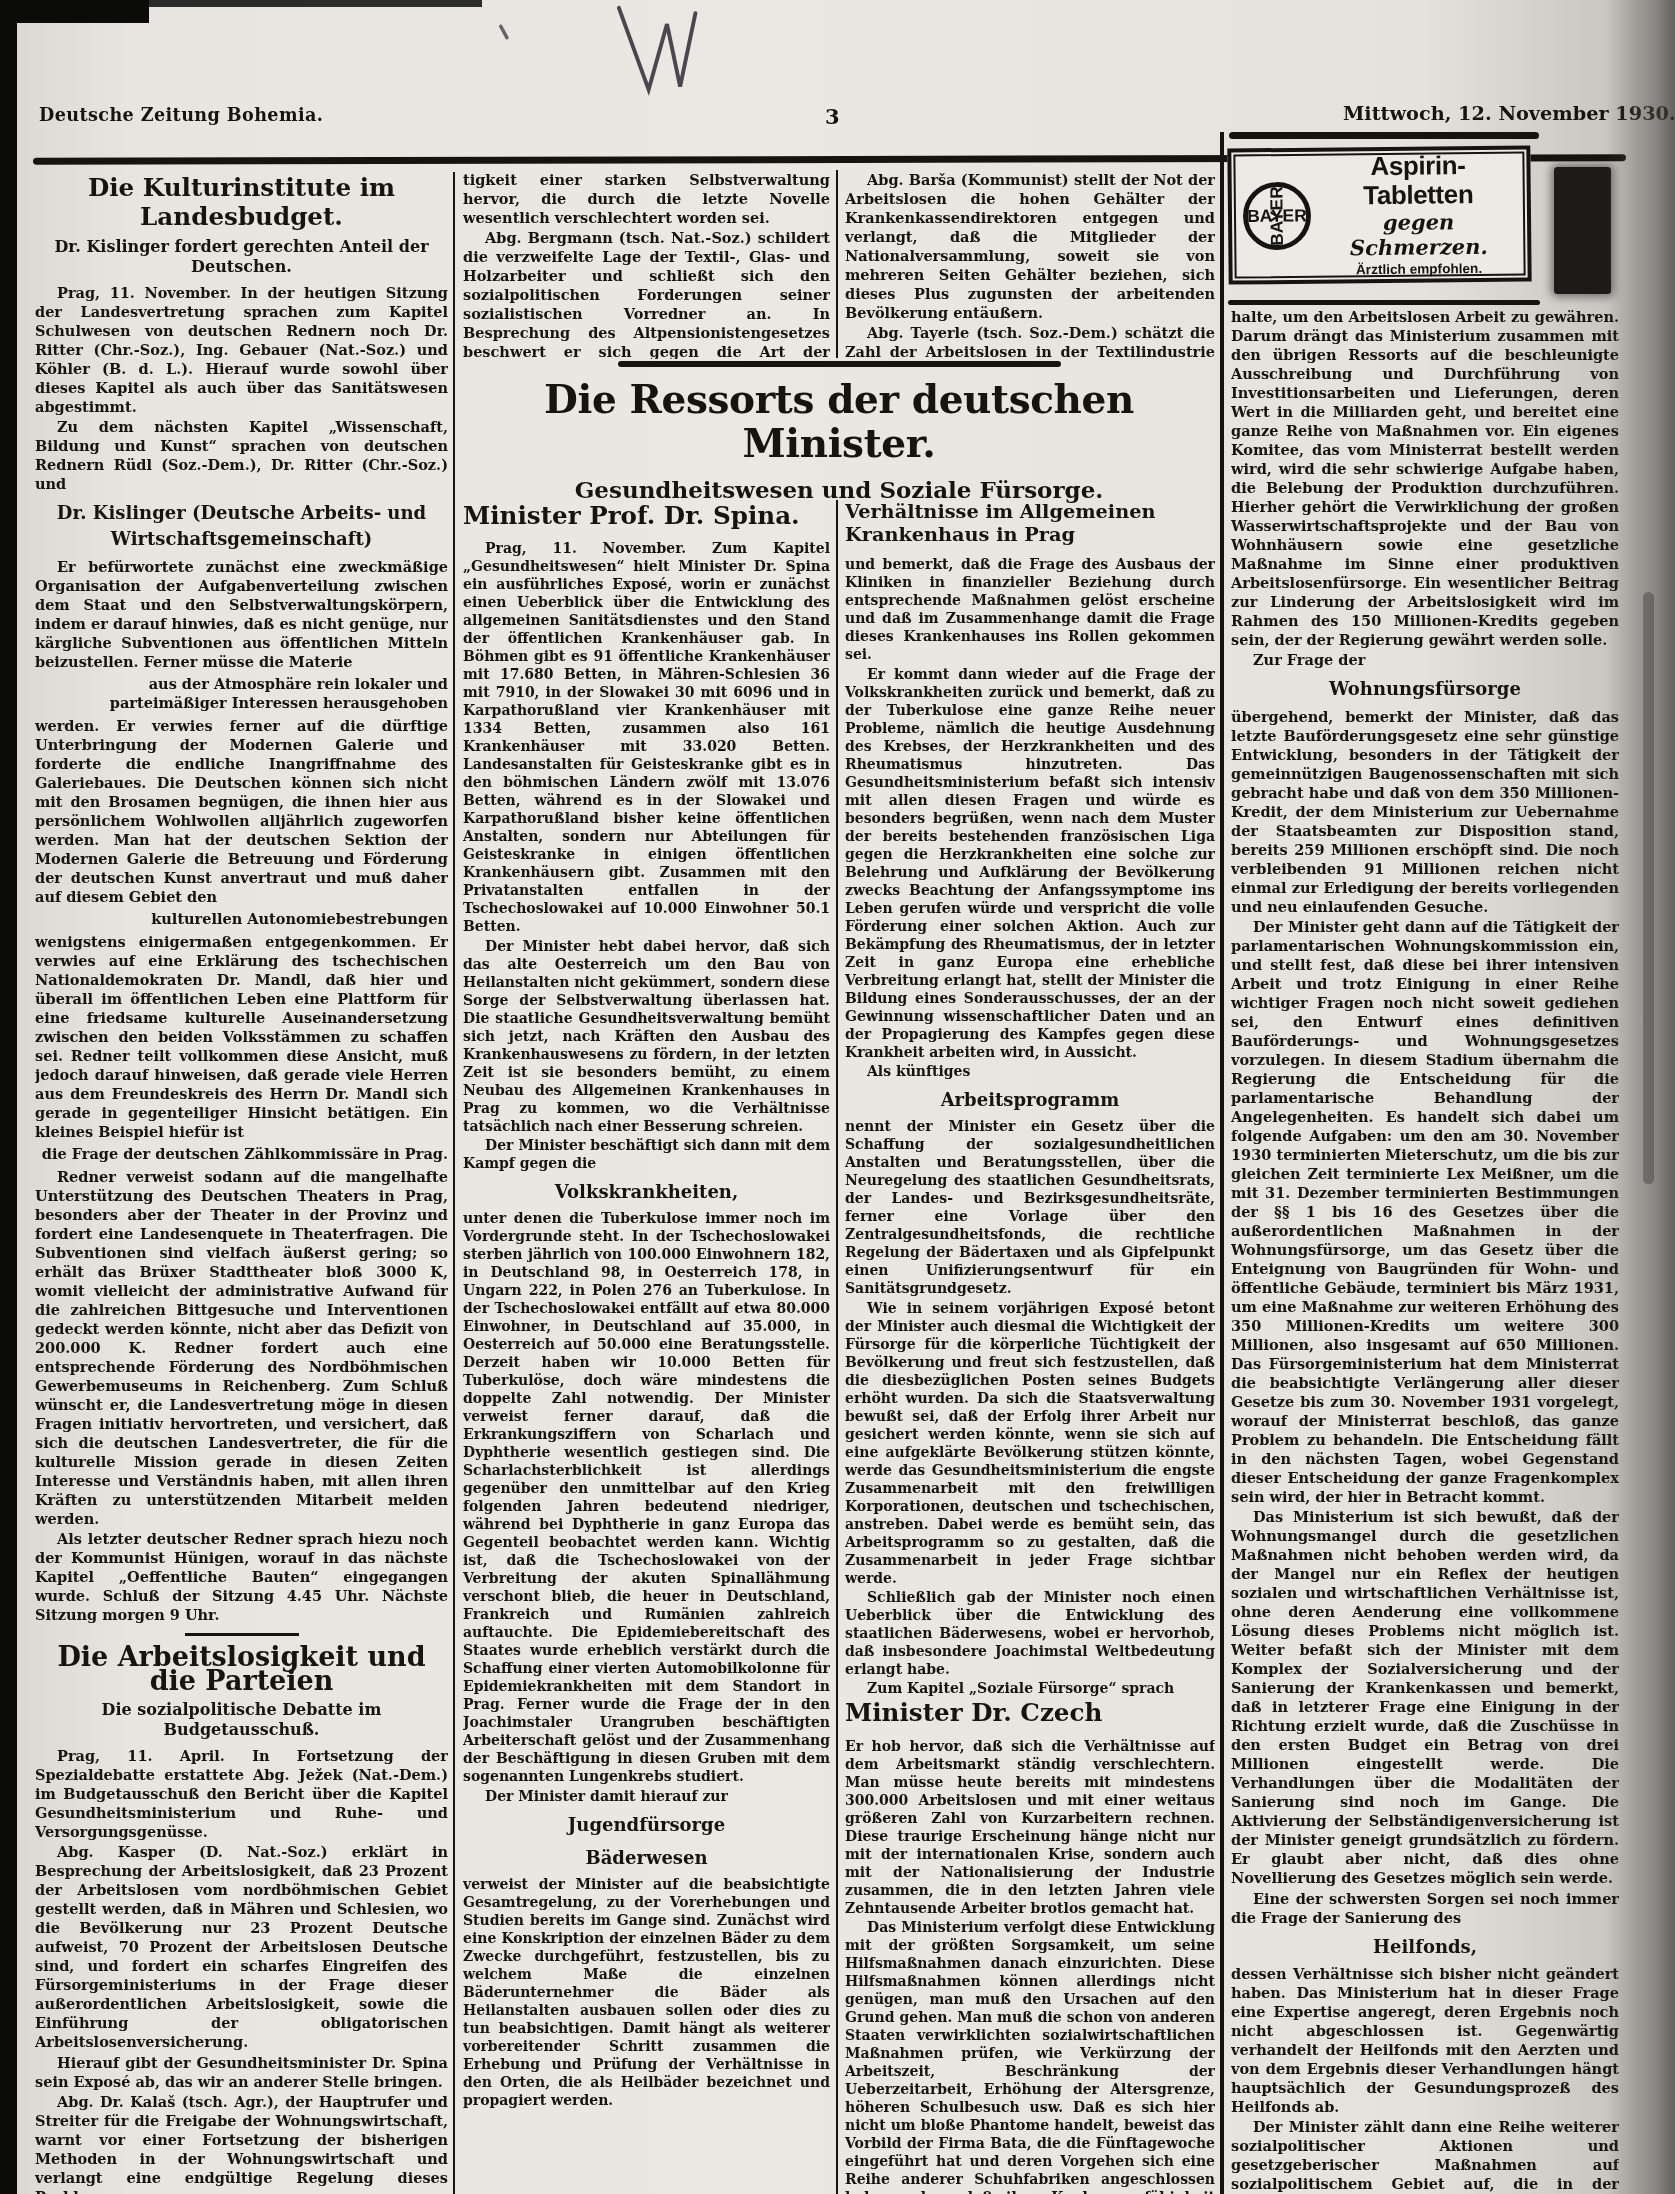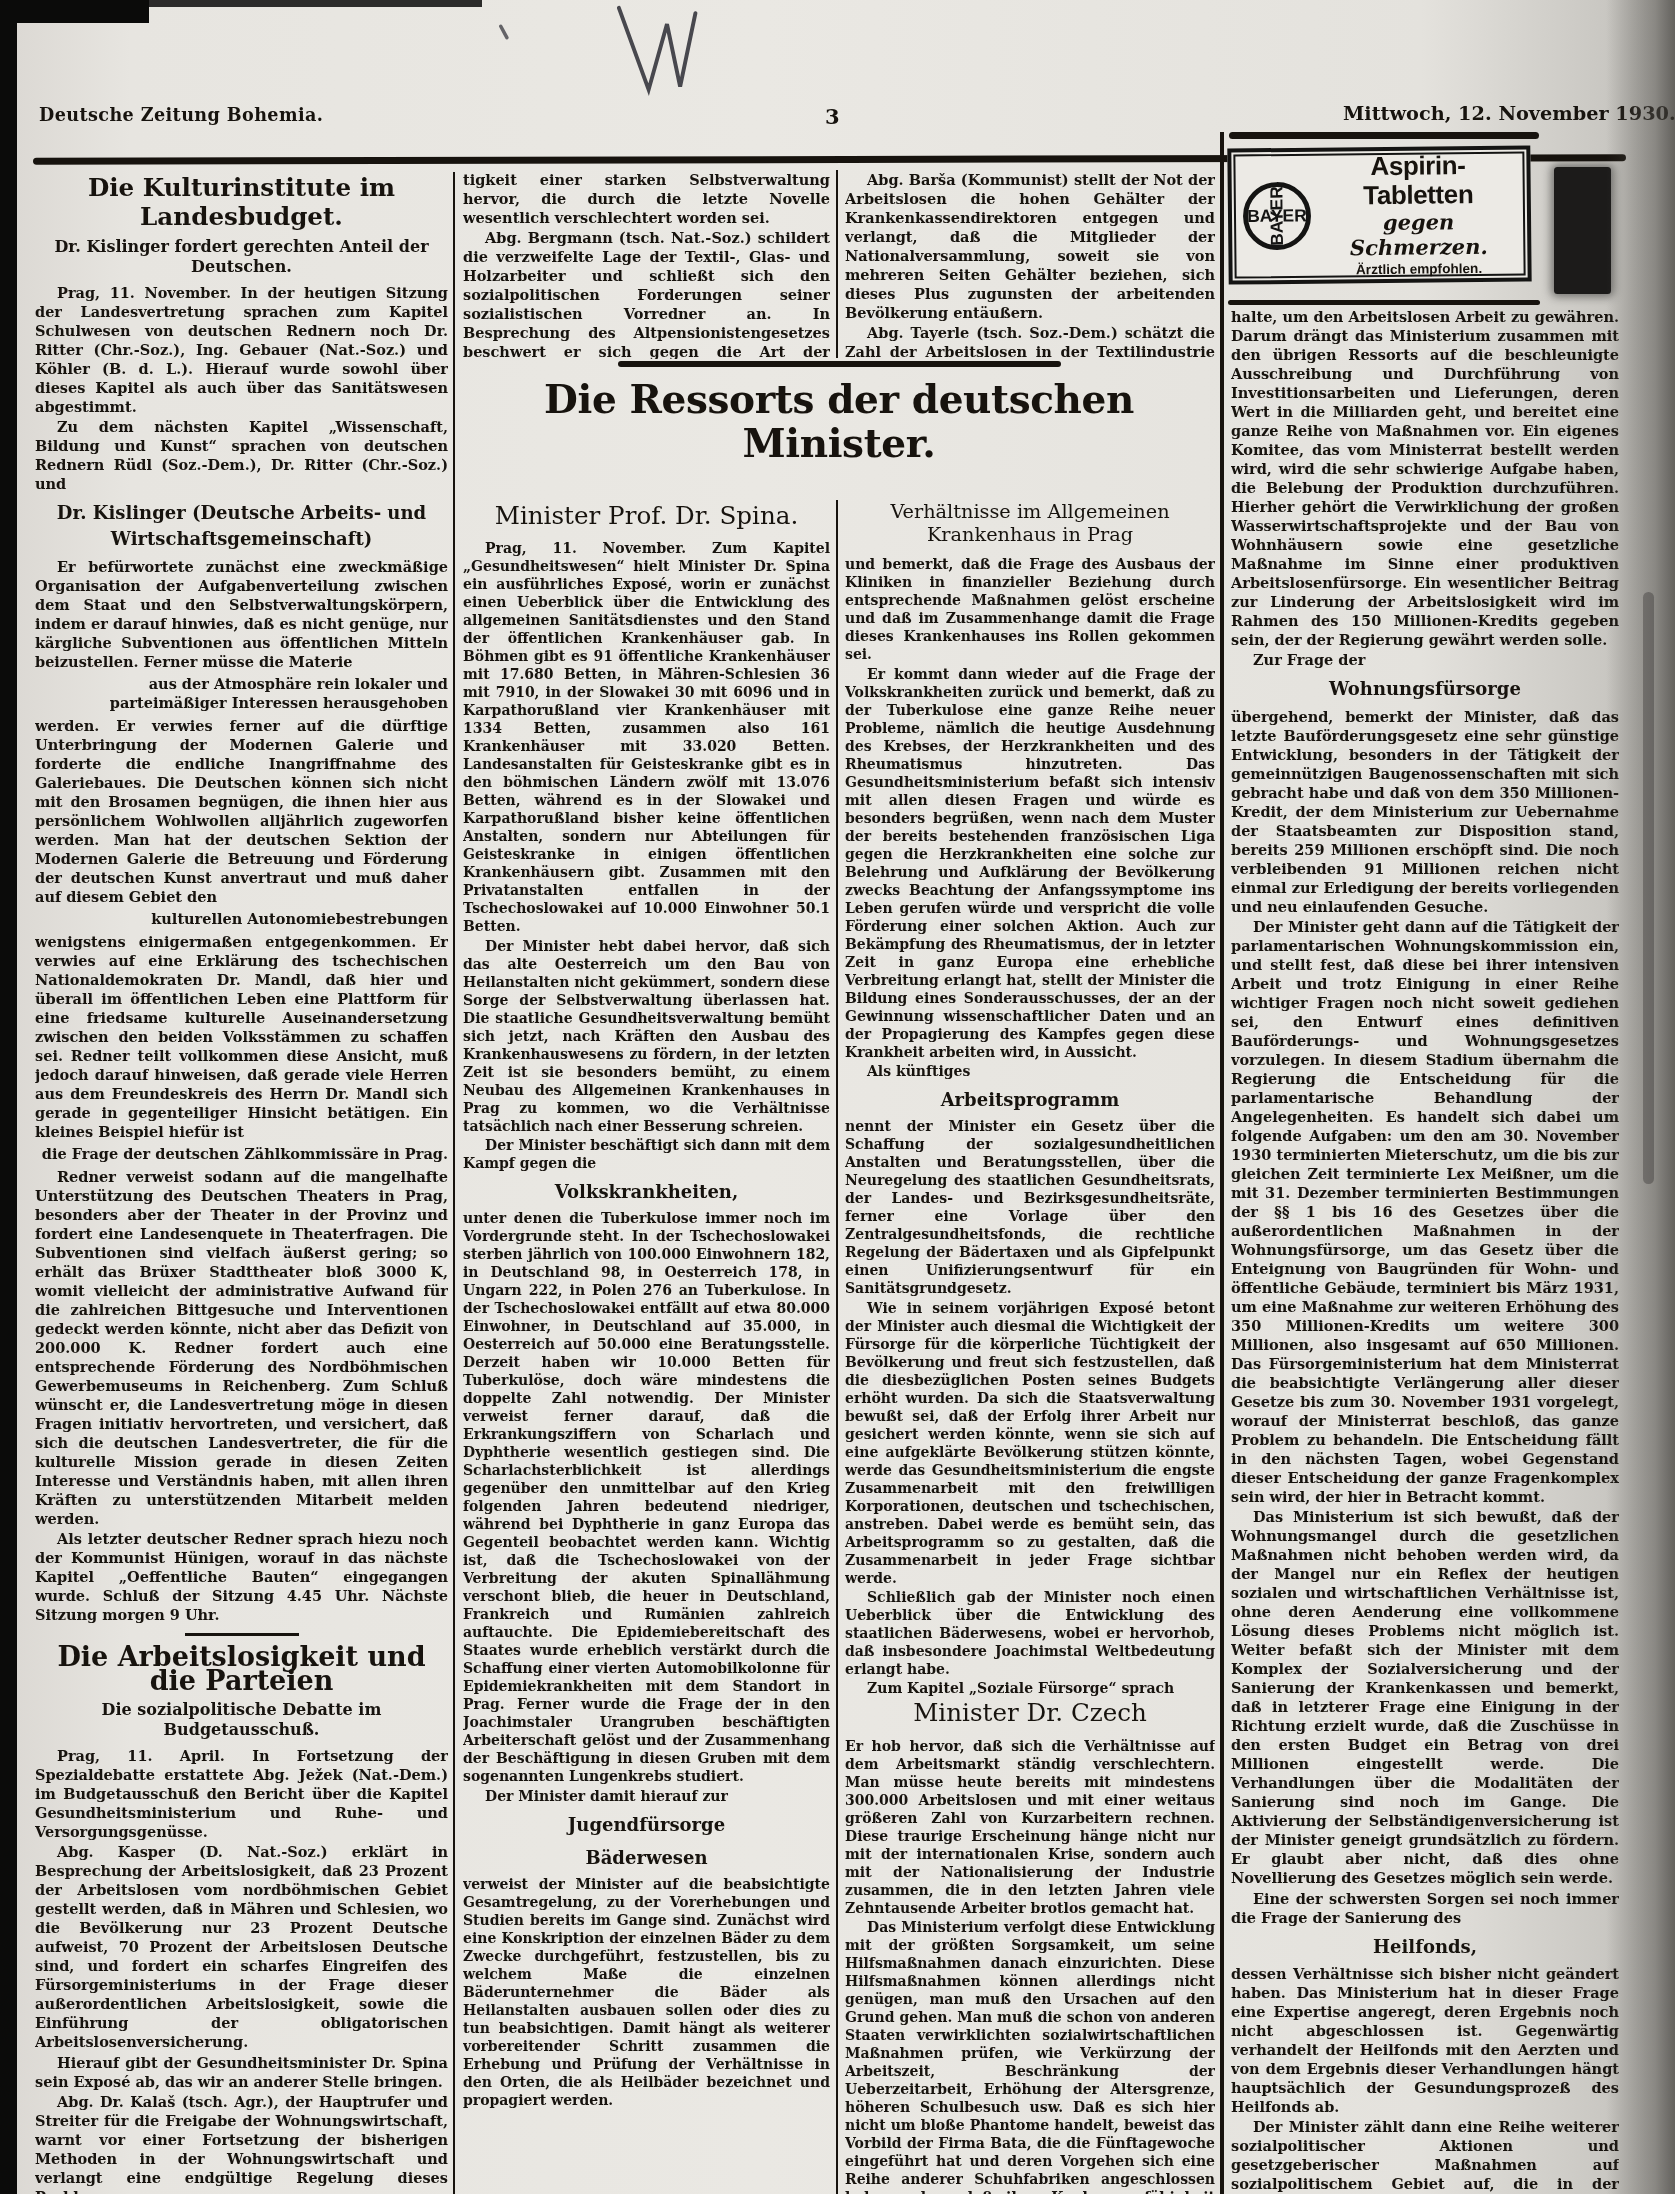--- a/index.html
+++ b/index.html
@@ -42,21 +42,21 @@
   #col2-top{left:463px;top:170px;width:367px;height:189px;}
   #col3-top{left:845px;top:170px;width:370px;height:192px;}
   #col2-main{left:463px;top:500px;width:367px;height:1845px;font-size:14px;line-height:18px;}
   #col3-main{left:845px;top:498px;width:370px;height:1848px;font-size:14px;line-height:18px;}
   #col4{left:1231px;top:307px;width:388px;height:2032px;}
 
   .para{margin:0 0 1.3px;text-indent:22px;text-align:justify;}
   .para.noindent{text-indent:0;}
   .bold-line{font-weight:700;text-align:right;margin:3.5px 0;}
   .crosshead{font-size:18px;line-height:26px;font-weight:700;text-align:center;margin:7px 0 4.4px;}
-  .col-head{font-size:24.6px;line-height:28px;font-weight:400;text-align:center;margin:1.8px 0 9.7px;}
+  .col-head{font-size:24.6px;line-height:28px;font-weight:700;text-align:left;margin:1.8px 0 9.7px;}
   .col-head.small{font-size:19.3px;line-height:23px;}
   .art-headline{font-size:24.6px;line-height:29px;font-weight:700;text-align:center;margin:0.9px 0 6.1px;}
   .art-headline.second{font-size:27px;line-height:24.6px;}
   .art-subhead{font-size:16px;line-height:20px;font-weight:700;text-align:center;margin:0 0 6.1px;}
   .small-rule{width:114px;height:3.1px;background:#17130e;margin:8.8px auto;}
 
   
   #feature{position:absolute;left:459px;top:361px;width:760px;height:138px;text-align:center;}
   #feature-rule{width:443px;height:5.7px;background:#17130e;border-radius:3.1px;margin:0 auto 10.5px;}
   #feature-headline{font-size:39px;line-height:44px;font-weight:700;letter-spacing:-0.4px;}
@@ -124,20 +124,21 @@
       <p class="para">Abg. Bergmann (tsch. Nat.-Soz.) schildert die verzweifelte Lage der Textil-, Glas- und Holzarbeiter und schließt sich den sozialpolitischen Forderungen seiner sozialistischen Vorredner an. In Besprechung des Altpensionistengesetzes beschwert er sich gegen die Art der Durchführung und appelliert an den Finanzminister, hier Wandel zu schaffen.</p>
     </div>
   <div class="col" id="col3-top">
       <p class="para">Abg. Barša (Kommunist) stellt der Not der Arbeitslosen die hohen Gehälter der Krankenkassendirektoren entgegen und verlangt, daß die Mitglieder der Nationalversammlung, soweit sie von mehreren Seiten Gehälter beziehen, sich dieses Plus zugunsten der arbeitenden Bevölkerung entäußern.</p>
       <p class="para">Abg. Tayerle (tsch. Soz.-Dem.) schätzt die Zahl der Arbeitslosen in der Textilindustrie auf 60.000 und befürchtet ein weiteres bedrohliches Anwachsen der Arbeitslosigkeit.</p>
     </div>
 
   <div id="feature">
     <div id="feature-rule"></div>
     <div id="feature-headline">Die Ressorts der deutschen Minister.</div>
+    <div id="feature-subhead">Gesundheitswesen und Soziale Fürsorge.</div>
   </div>
 
   <div class="col" id="col2-main">
       <div class="col-head">Minister Prof. Dr. Spina.</div>
       <p class="para">Prag, 11. November. Zum Kapitel „Gesundheitswesen“ hielt Minister Dr. Spina ein ausführliches Exposé, worin er zunächst einen Ueberblick über die Entwicklung des allgemeinen Sanitätsdienstes und den Stand der öffentlichen Krankenhäuser gab. In Böhmen gibt es 91 öffentliche Krankenhäuser mit 17.680 Betten, in Mähren-Schlesien 36 mit 7910, in der Slowakei 30 mit 6096 und in Karpathorußland vier Krankenhäuser mit 1334 Betten, zusammen also 161 Krankenhäuser mit 33.020 Betten. Landesanstalten für Geisteskranke gibt es in den böhmischen Ländern zwölf mit 13.076 Betten, während es in der Slowakei und Karpathorußland bisher keine öffentlichen Anstalten, sondern nur Abteilungen für Geisteskranke in einigen öffentlichen Krankenhäusern gibt. Zusammen mit den Privatanstalten entfallen in der Tschechoslowakei auf 10.000 Einwohner 50.1 Betten.</p>
       <p class="para">Der Minister hebt dabei hervor, daß sich das alte Oesterreich um den Bau von Heilanstalten nicht gekümmert, sondern diese Sorge der Selbstverwaltung überlassen hat. Die staatliche Gesundheitsverwaltung bemüht sich jetzt, nach Kräften den Ausbau des Krankenhauswesens zu fördern, in der letzten Zeit ist sie besonders bemüht, zu einem Neubau des Allgemeinen Krankenhauses in Prag zu kommen, wo die Verhältnisse tatsächlich nach einer Besserung schreien.</p>
       <p class="para">Der Minister beschäftigt sich dann mit dem Kampf gegen die</p>
       <div class="crosshead">Volkskrankheiten,</div>
       <p class="para noindent">unter denen die Tuberkulose immer noch im Vordergrunde steht. In der Tschechoslowakei sterben jährlich von 100.000 Einwohnern 182, in Deutschland 98, in Oesterreich 178, in Ungarn 222, in Polen 276 an Tuberkulose. In der Tschechoslowakei entfällt auf etwa 80.000 Einwohner, in Deutschland auf 35.000, in Oesterreich auf 50.000 eine Beratungsstelle. Derzeit haben wir 10.000 Betten für Tuberkulöse, doch wäre mindestens die doppelte Zahl notwendig. Der Minister verweist ferner darauf, daß die Erkrankungsziffern von Scharlach und Dyphtherie wesentlich gestiegen sind. Die Scharlachsterblichkeit ist allerdings gegenüber den unmittelbar auf den Krieg folgenden Jahren bedeutend niedriger, während bei Dyphtherie in ganz Europa das Gegenteil beobachtet werden kann. Wichtig ist, daß die Tschechoslowakei von der Verbreitung der akuten Spinallähmung verschont blieb, die heuer in Deutschland, Frankreich und Rumänien zahlreich auftauchte. Die Epidemiebereitschaft des Staates wurde erheblich verstärkt durch die Schaffung einer vierten Automobilkolonne für Epidemiekrankheiten mit dem Standort in Prag. Ferner wurde die Frage der in den Joachimstaler Urangruben beschäftigten Arbeiterschaft gelöst und der Zusammenhang der Beschäftigung in diesen Gruben mit dem sogenannten Lungenkrebs studiert.</p>
       <p class="para">Der Minister damit hierauf zur</p>

